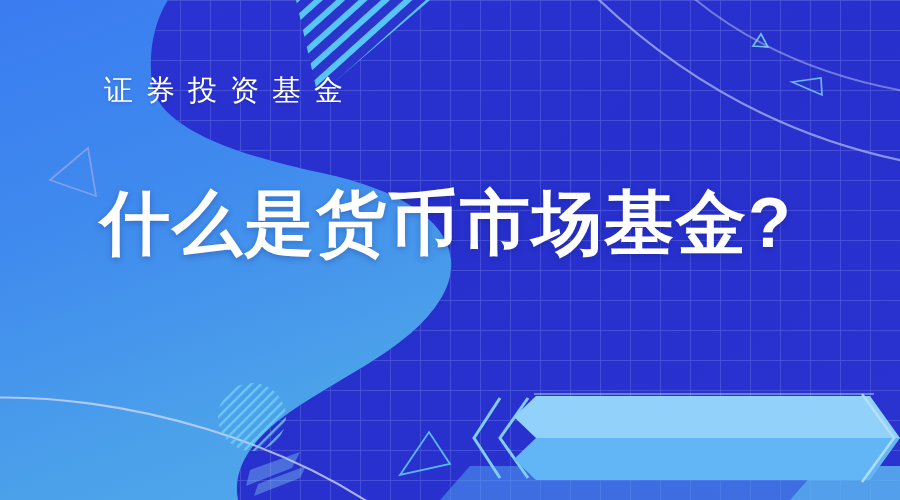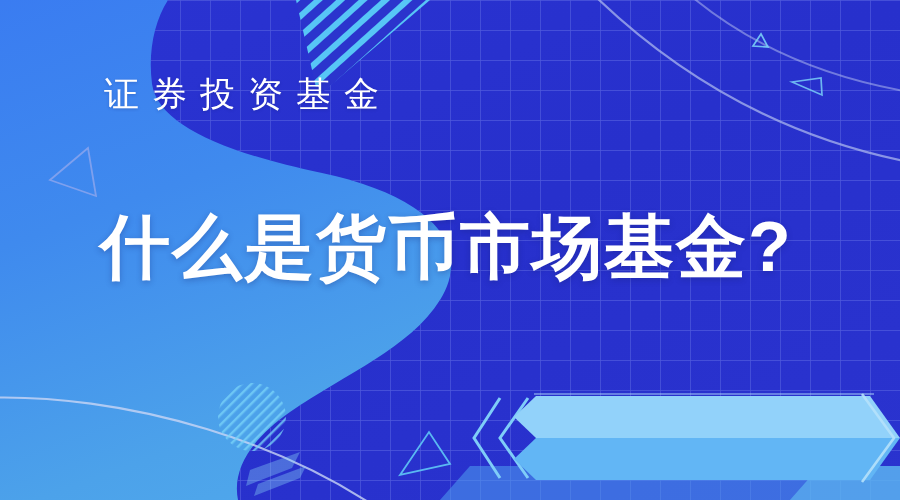--- a/index.html
+++ b/index.html
@@ -34,32 +34,32 @@
   .deco {
     position: absolute;
     inset: 0;
   }
 
   
   .subtitle {
     position: absolute;
     left: 104px;
     top: 76px;
-    font-size: 35px;
+    font-size: 29px;
     line-height: 1;
     font-weight: 400;
     color: #ffffff;
     letter-spacing: 13px;
     white-space: nowrap;
     text-shadow: 0 1px 3px rgba(20,30,110,0.25);
   }
   .headline {
     position: absolute;
     left: 100px;
-    top: 212px;
+    top: 188px;
     font-size: 70px;
     line-height: 1;
     font-weight: 700;
     color: #ffffff;
     letter-spacing: 2px;
     white-space: nowrap;
     text-shadow: 0 2px 6px rgba(20,30,110,0.30);
   }
 
   

